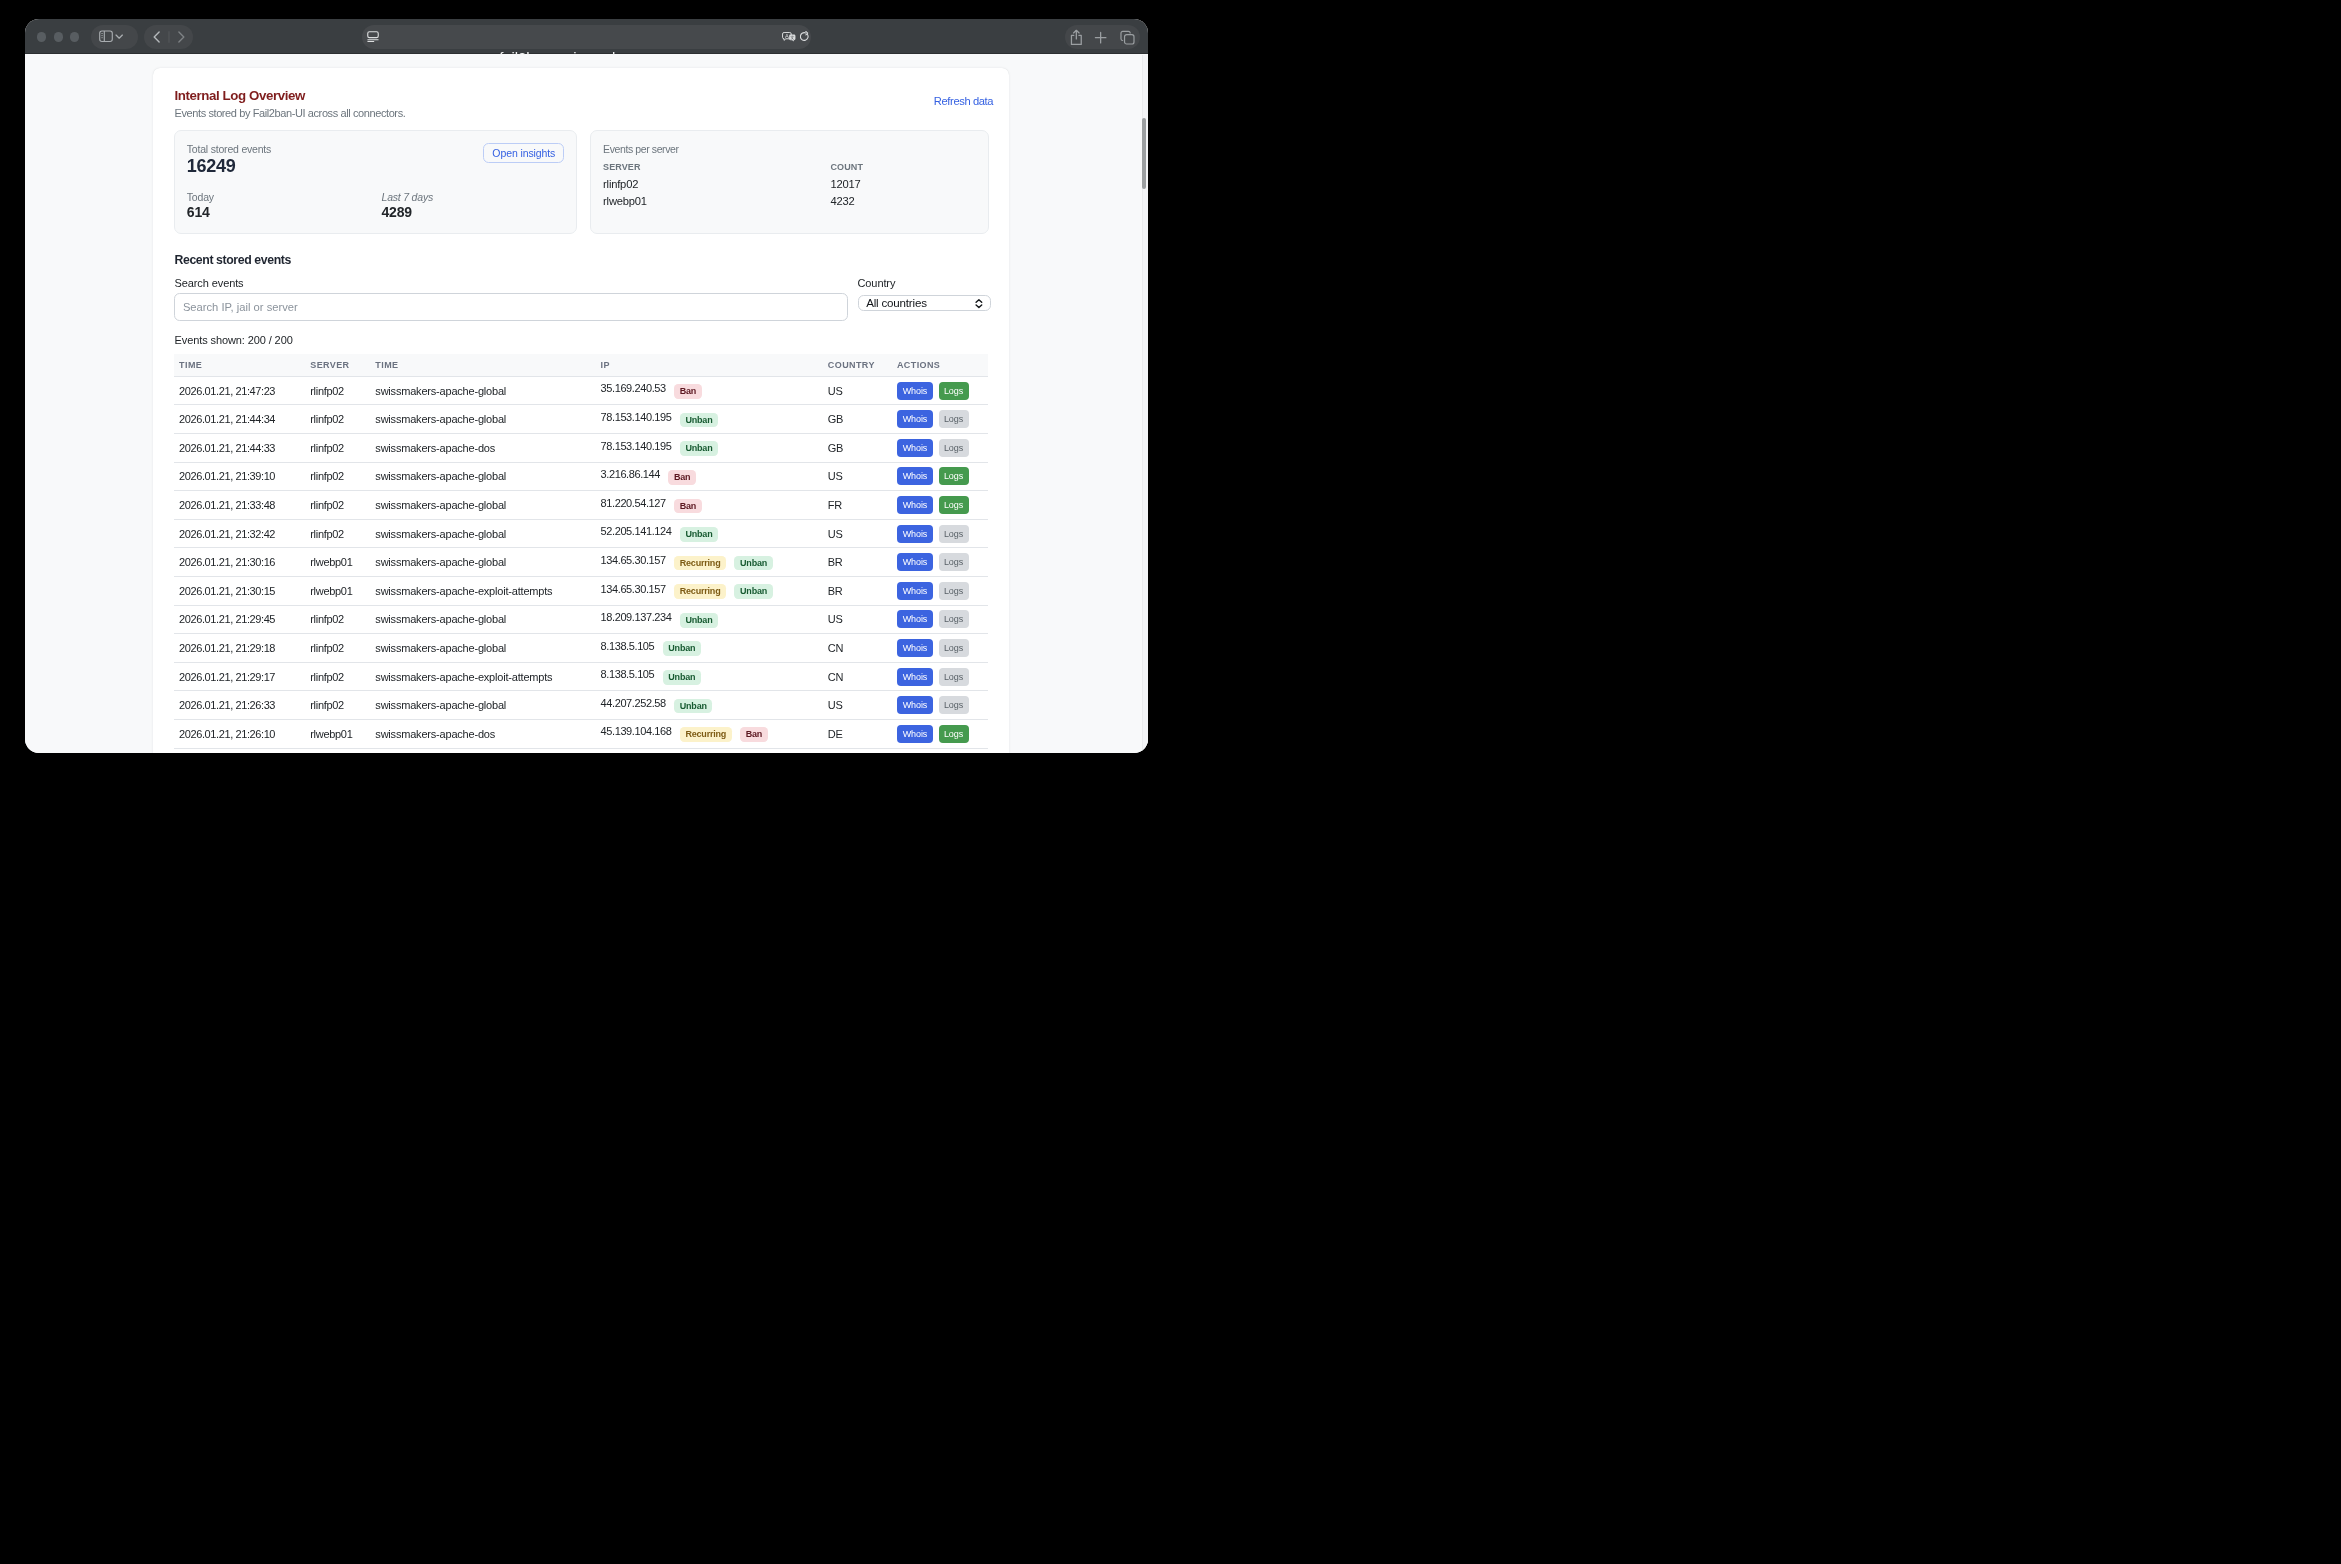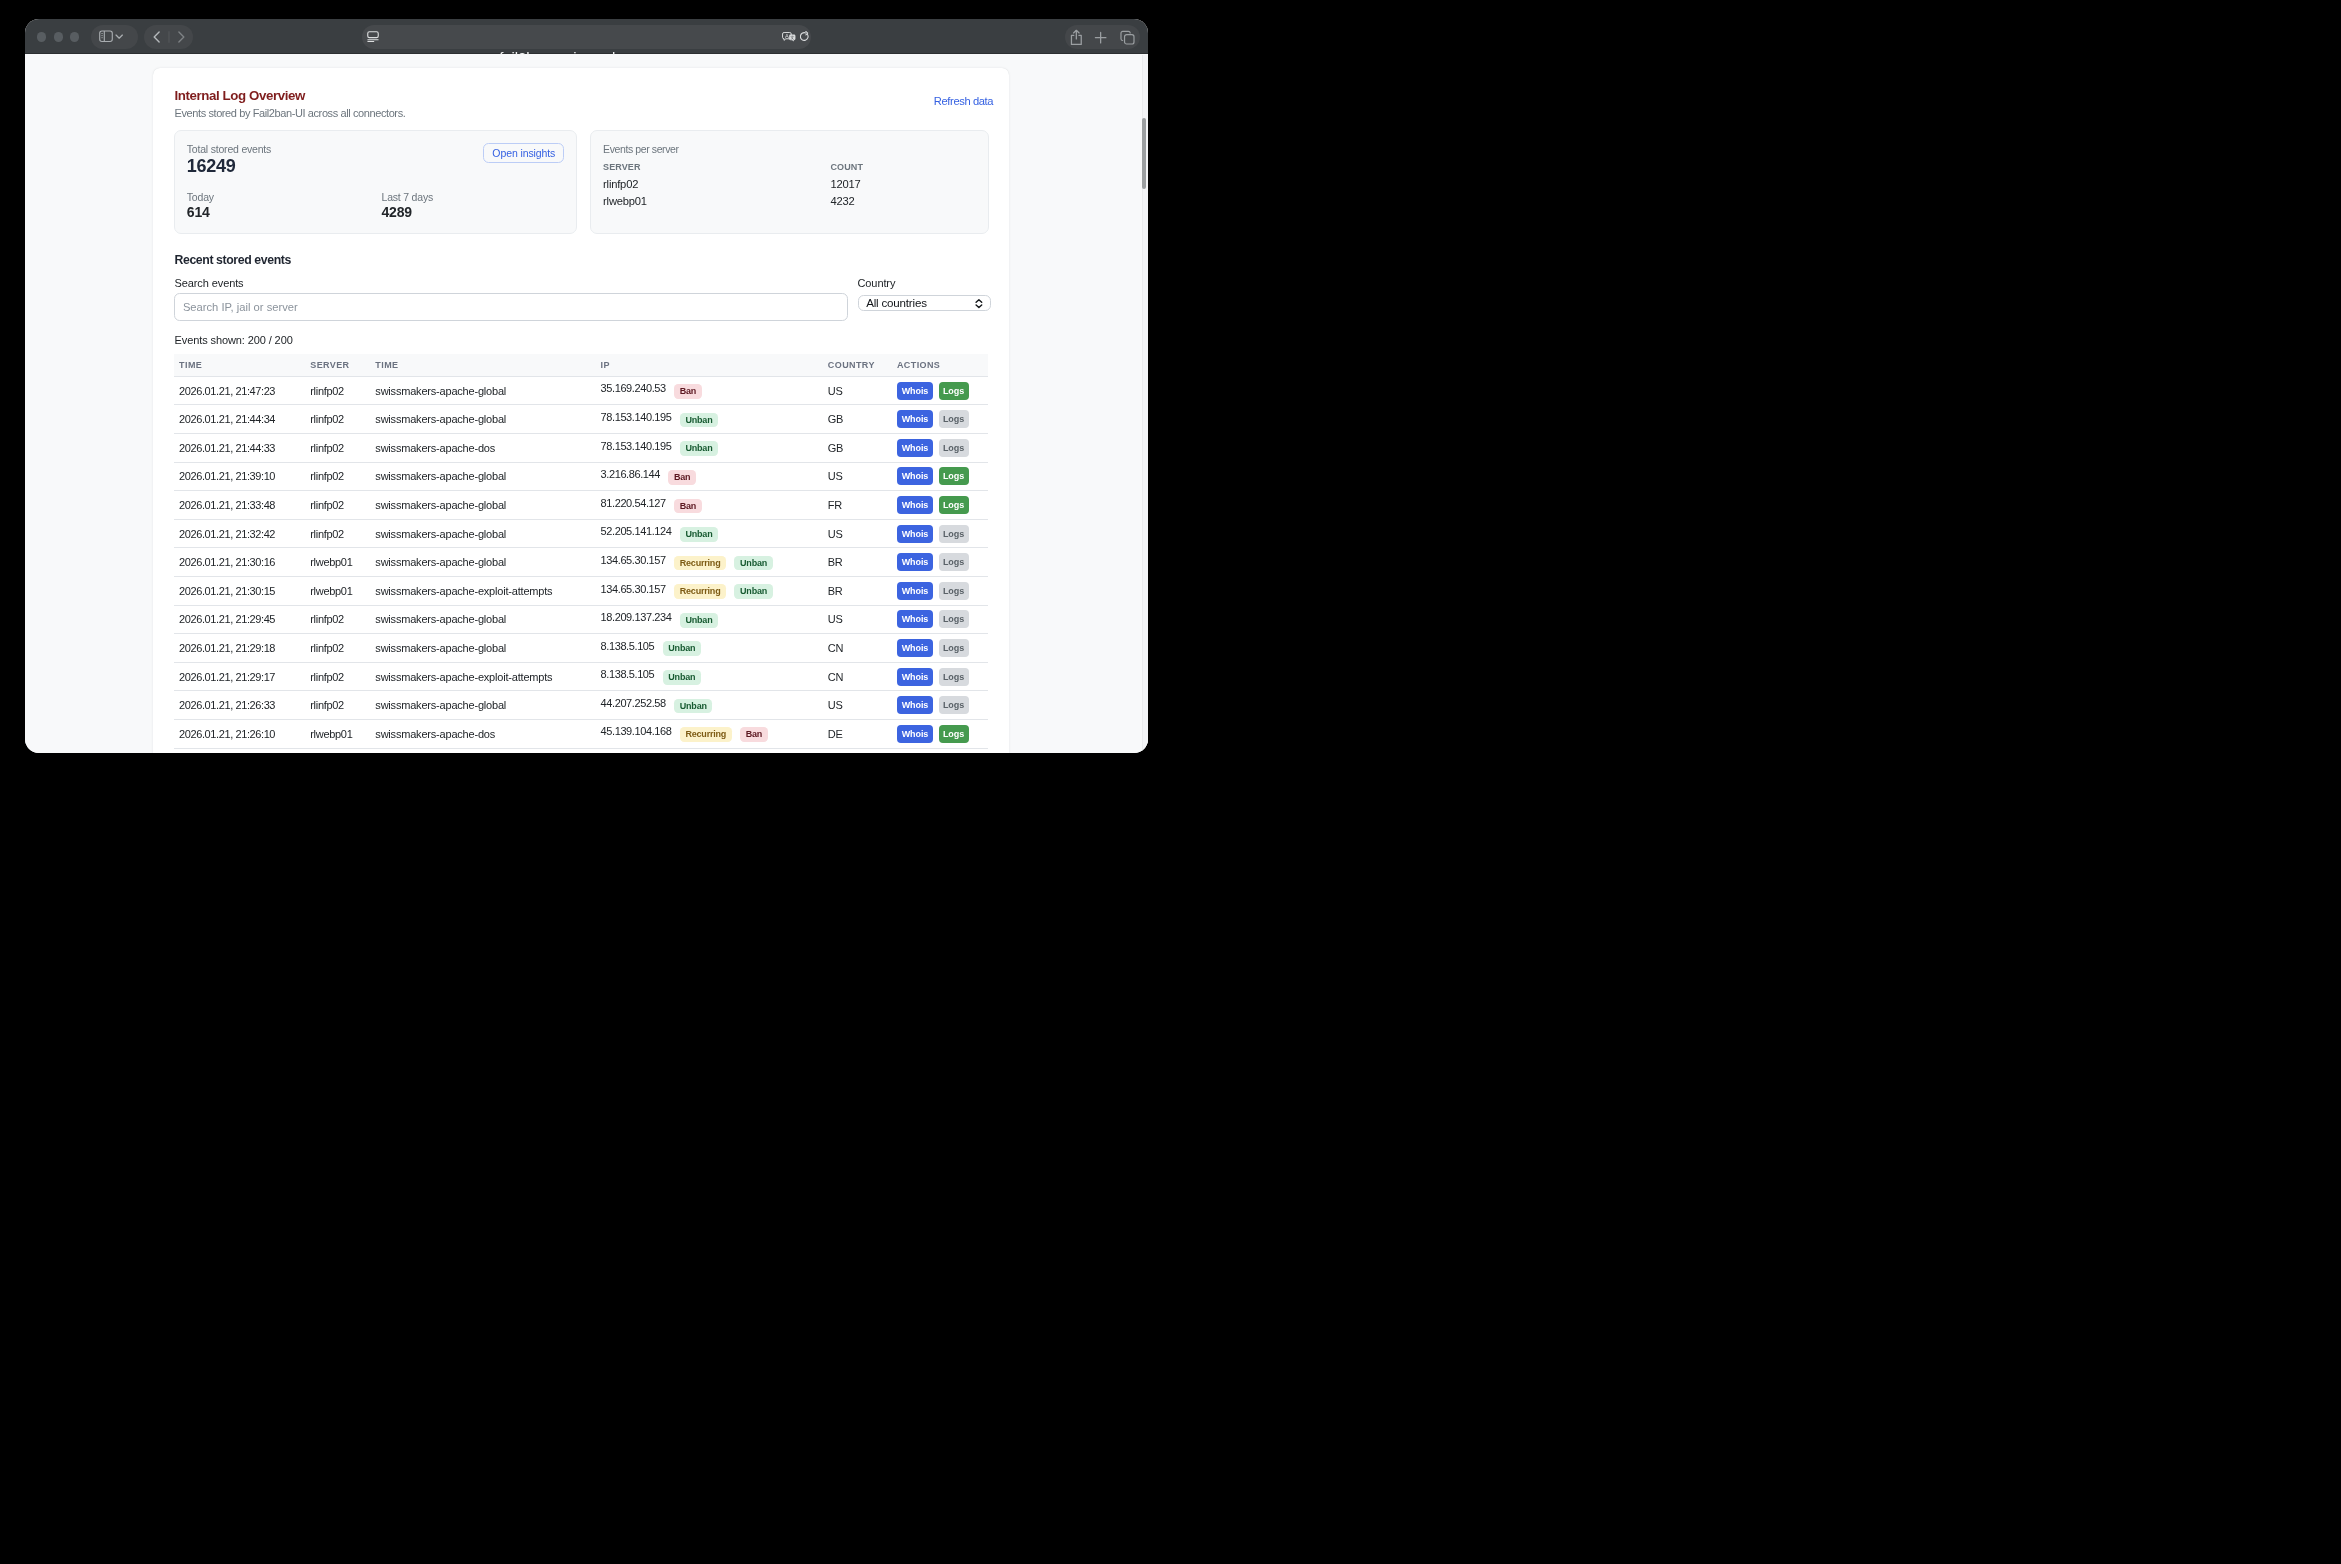--- a/index.html
+++ b/index.html
@@ -52,21 +52,21 @@
   table.ev td { border-bottom:0.7px solid #e2e5e9; font-size:11px; color:#212529; letter-spacing:-0.4px;
     padding:0 5.6px; height:28.6px; white-space:nowrap; overflow:visible; }
   table.ev td:nth-child(2) { letter-spacing:-0.3px; }
   table.ev td:nth-child(3) { letter-spacing:-0.2px; }
   .badge { display:inline-block; height:14.7px; line-height:14.7px; border-radius:4.2px; padding:0 5.6px;
     font-size:9px; font-weight:700; letter-spacing:-0.2px; vertical-align:-1.8px; margin-left:8.4px; }
   .b-ban { background:#f8dbde; color:#5b1720; }
   .b-unban { background:#d7f1e1; color:#175a31; }
   .b-rec { background:#fcf2ca; color:#7d5b14; }
   .btn { display:inline-block; height:18px; line-height:18px; border-radius:3.9px; text-align:center;
-    font-size:9px; font-weight:700; letter-spacing:-0.1px; }
+    font-size:9px; font-weight:400; letter-spacing:-0.1px; }
   .b-whois { width:36px; background:#3c64e0; color:#fff; margin-right:5.6px; }
   .b-logs-g { width:30px; background:#459a4e; color:#fff; }
   .b-logs-x { width:30px; background:#d7dade; color:#5a6268; }
 
   .scrollthumb { position:absolute; left:1117px; top:99px; width:4.6px; height:71px;
     border-radius:2.5px; background:#9b9ea0; }
 </style>
 </head>
 <body>
 <div class="window">
@@ -128,21 +128,21 @@
       <div class="title">Internal Log Overview</div>
       <div class="subtitle">Events stored by Fail2ban-UI across all connectors.</div>
       <div class="refresh">Refresh data</div>
 
       <div class="statcard sc-left">
         <div class="lbl" style="position:absolute; left:12.3px; top:11.6px;">Total stored events</div>
         <div class="big" style="position:absolute; left:12.3px; top:25px;">16249</div>
         <div class="openins">Open insights</div>
         <div class="lbl" style="position:absolute; left:12.3px; top:60px;">Today</div>
         <div class="mid" style="position:absolute; left:12.3px; top:73px;">614</div>
-        <div class="lbl" style="position:absolute; left:207px; top:60px;">Last 7 days</div>
+        <div class="lbl" style="position:absolute; left:207px; top:60px;font-style:italic;">Last 7 days</div>
         <div class="mid" style="position:absolute; left:207px; top:73px;">4289</div>
       </div>
       <div class="statcard sc-right">
         <div class="lbl" style="position:absolute; left:12.6px; top:11.6px; letter-spacing:-0.4px;">Events per server</div>
         <div class="smallhead" style="position:absolute; left:12.6px; top:31px;">SERVER</div>
         <div class="smallhead" style="position:absolute; left:240px; top:31px;">COUNT</div>
         <div class="cellv" style="position:absolute; left:12.6px; top:47px;">rlinfp02</div>
         <div class="cellv" style="position:absolute; left:240px; top:47px;">12017</div>
         <div class="cellv" style="position:absolute; left:12.6px; top:64px;">rlwebp01</div>
         <div class="cellv" style="position:absolute; left:240px; top:64px;">4232</div>

